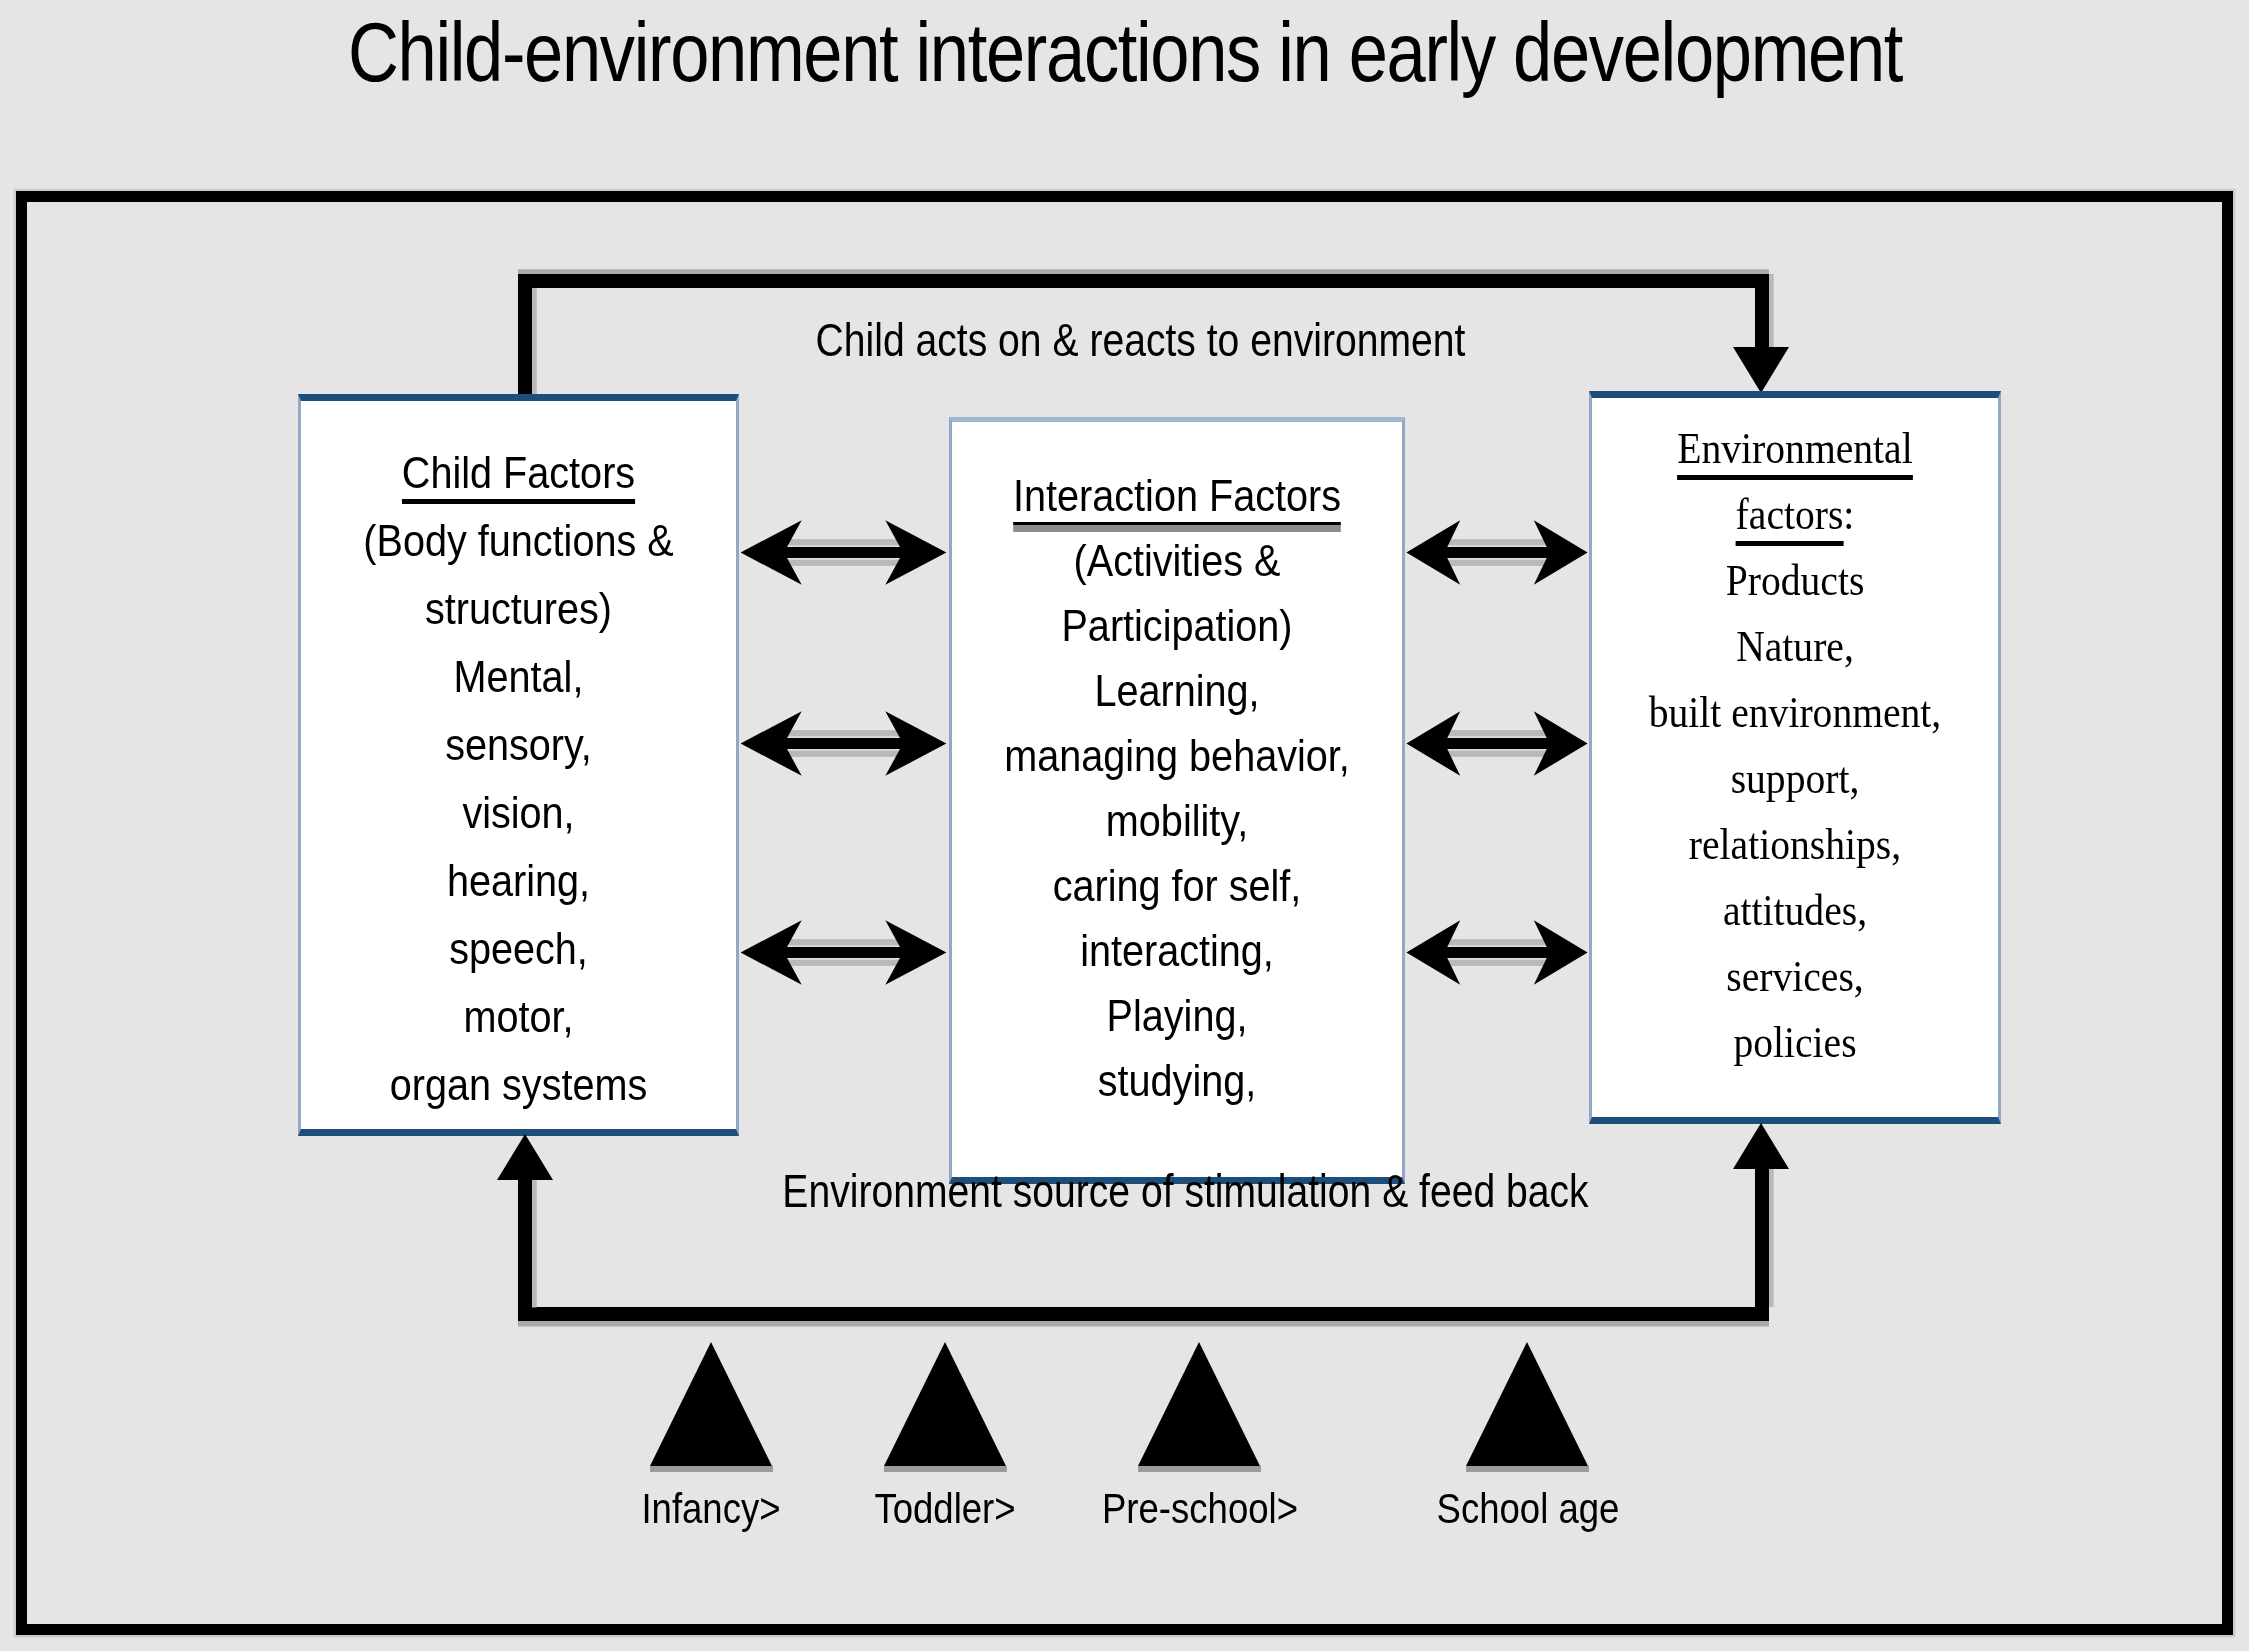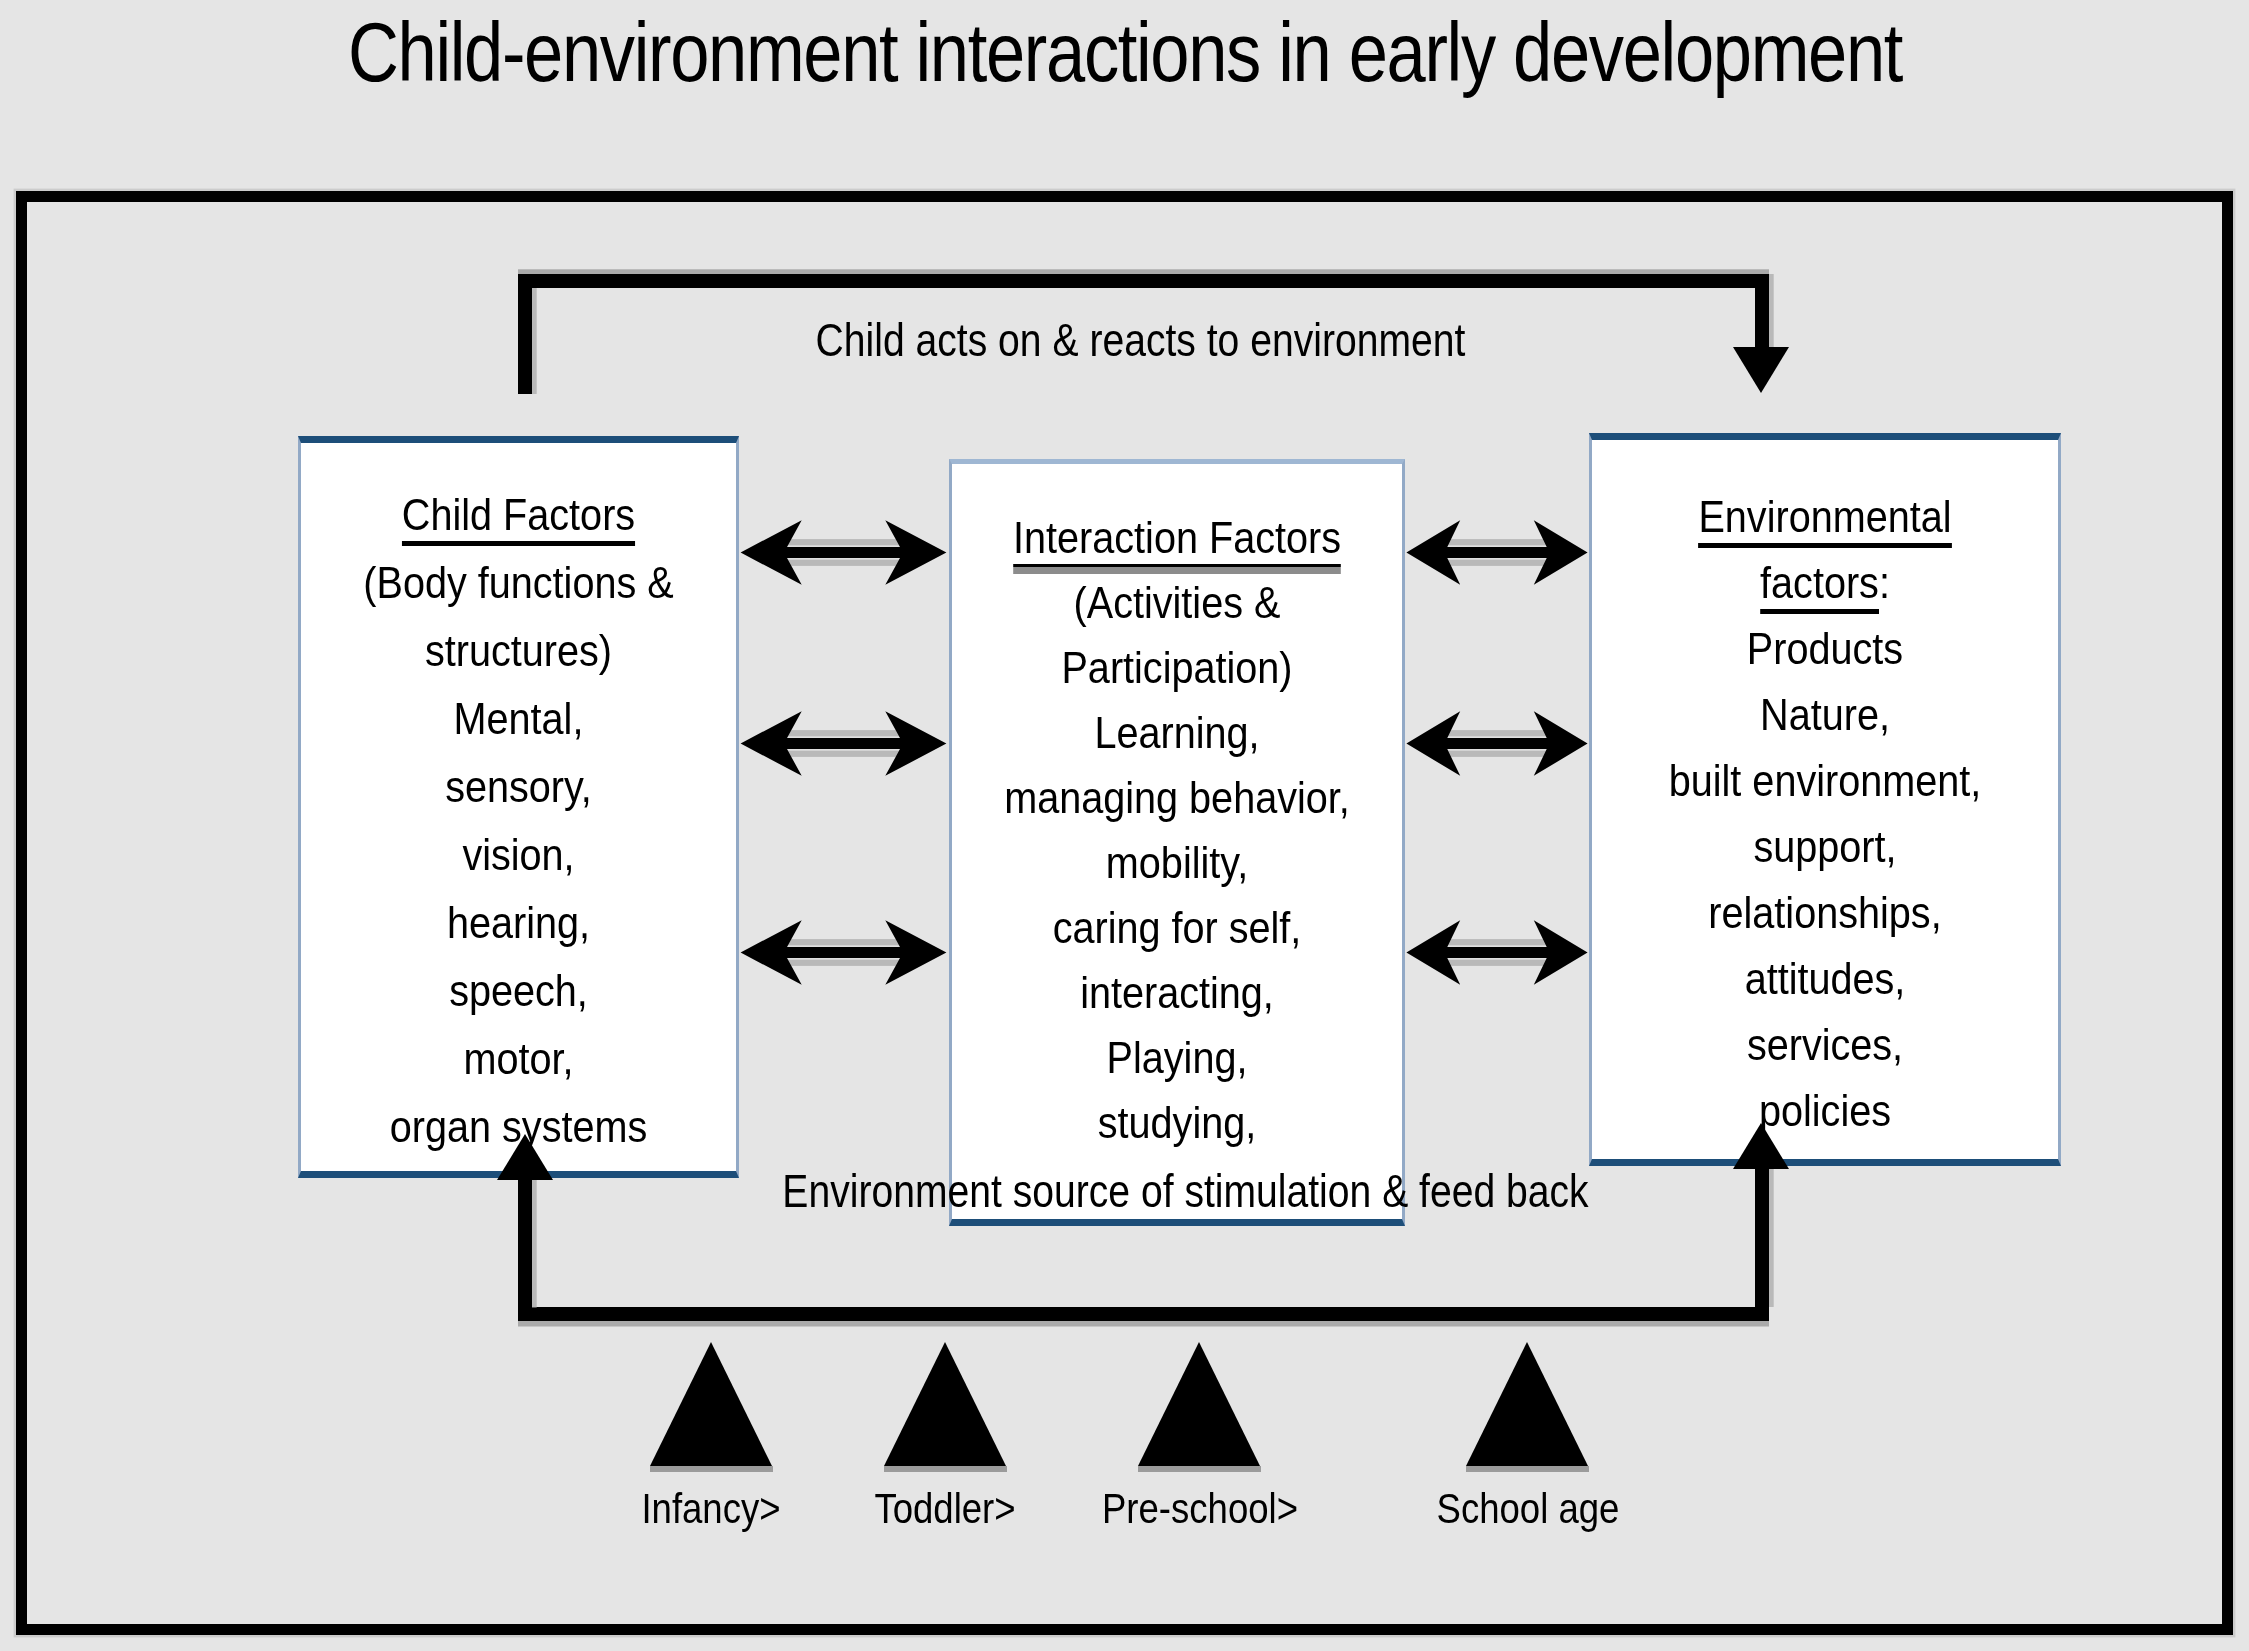--- a/index.html
+++ b/index.html
@@ -15,28 +15,28 @@
   .frame {
     position:absolute; left:15.8px; top:191px; width:2217px; height:1444px;
     border:11px solid #000; box-sizing:border-box;
     box-shadow:0 0 0 2.4px rgba(130,130,130,0.25);
   }
   
   .fbox {
     position:absolute; box-sizing:border-box; background:#fff; text-align:center;
     font-size:44px;
     border-left:3.9px solid #92a9c6; border-right:3.9px solid #92a9c6;
-    border-top:7px solid #1d4e79; border-bottom:7px solid #1d4e79;margin-top:42px;
+    border-top:7px solid #1d4e79; border-bottom:7px solid #1d4e79;
   }
   .fbox .line { transform:scaleX(0.9); white-space:nowrap; }
   .child       { left:298px;  top:394px; width:441px; height:742px; padding-top:38px; }
   .child .line { line-height:68px; }
   .interaction { left:949px; top:417px; width:456px; height:767px; padding-top:41px; border-top:5.5px solid #9fb7d3; }
   .interaction .line { line-height:65px; }
-  .environment { left:1589px; top:391px; width:472px; height:733px; padding-top:44px; }
+  .environment { left:1589px; top:391px; width:412px; height:733px; padding-top:18px;font-family:Liberation Serif, serif; }
   .environment .line { line-height:66px; }
   .u  { border-bottom:5.5px solid #000; padding-bottom:1.6px; }
   .interaction .u { border-bottom:3.2px solid #000; box-shadow:0 7px 0 0 #8c8c8c; }
   
   .flow-label {
     position:absolute; text-align:center; font-size:46px; white-space:nowrap;
     transform:scaleX(0.85);
   }
   .top-flow    { left:589px; top:313px;  width:1103px; }
   .bottom-flow { left:634px; top:1164px; width:1103px; }

